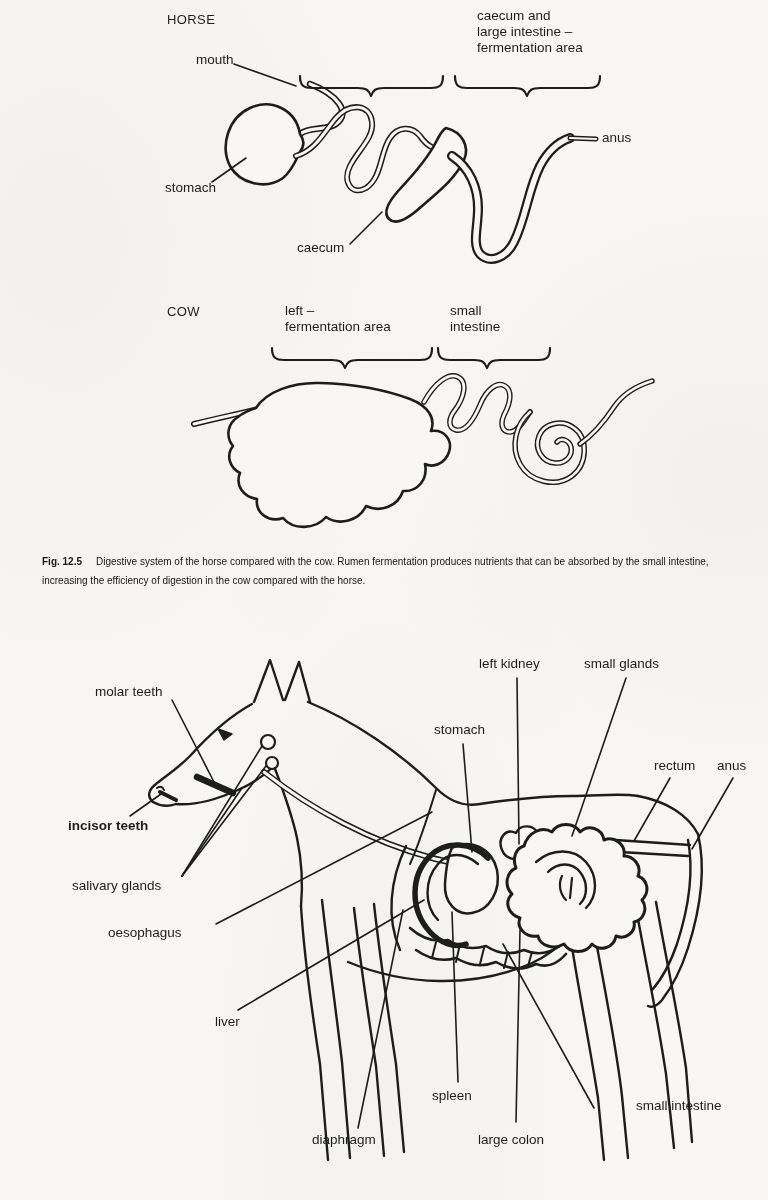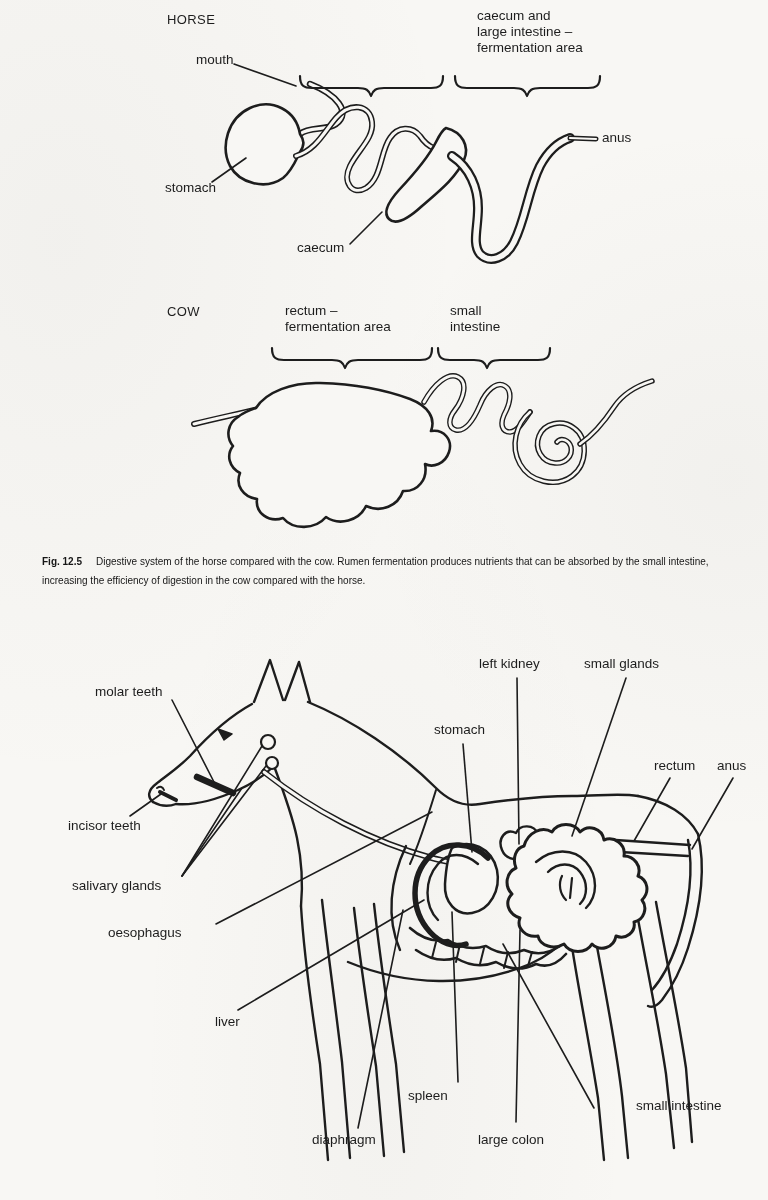--- a/index.html
+++ b/index.html
@@ -178,40 +178,40 @@
     <span>large intestine –</span>
     <span>fermentation area</span>
   </div>
 
   <div class="lbl" style="left:602px;top:130px;">anus</div>
   <div class="lbl" style="left:165px;top:180px;">stomach</div>
   <div class="lbl" style="left:297px;top:240px;">caecum</div>
 
   <div class="lbl title-lbl" style="left:167px;top:304px;">COW</div>
   <div class="note" style="left:285px;top:303px;">
-    <span>rectum –</span>
+    <span>left –</span>
     <span>fermentation area</span>
   </div>
   <div class="note" style="left:450px;top:303px;">
     <span>small</span>
     <span>intestine</span>
   </div>
 
   <div class="caption" style="top:552px;">
     <b>Fig. 12.5</b><span>Digestive system of the horse compared with the cow. Rumen fermentation produces nutrients that can be absorbed by the small intestine, increasing the efficiency of digestion in the cow compared with the horse.</span>
   </div>
 
   <div class="lbl" style="left:95px;top:684px;">molar teeth</div>
   <div class="lbl" style="left:479px;top:656px;">left kidney</div>
   <div class="lbl" style="left:584px;top:656px;">small glands</div>
   <div class="lbl" style="left:434px;top:722px;">stomach</div>
   <div class="lbl" style="left:654px;top:758px;">rectum</div>
   <div class="lbl" style="left:717px;top:758px;">anus</div>
-  <div class="lbl" style="left:68px;top:818px;">incisor teeth</div>
+  <div class="lbl" style="left:68px;top:818px;font-weight:bold;">incisor teeth</div>
   <div class="lbl" style="left:72px;top:878px;">salivary glands</div>
   <div class="lbl" style="left:108px;top:925px;">oesophagus</div>
   <div class="lbl" style="left:215px;top:1014px;">liver</div>
-  <div class="lbl" style="left:408px;top:1088px;">spleen</div>
+  <div class="lbl" style="left:432px;top:1088px;">spleen</div>
   <div class="lbl" style="left:312px;top:1132px;">diaphragm</div>
   <div class="lbl" style="left:478px;top:1132px;">large colon</div>
   <div class="lbl" style="left:636px;top:1098px;">small intestine</div>
 
 </div>
 
 </body></html>

